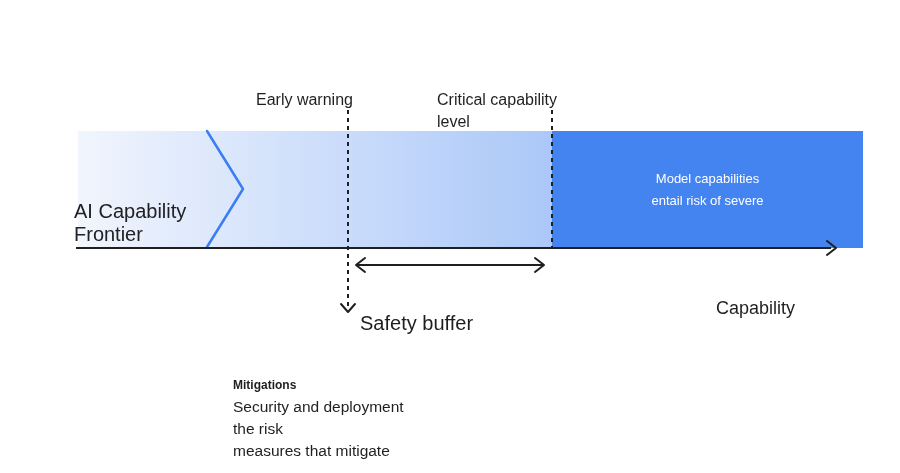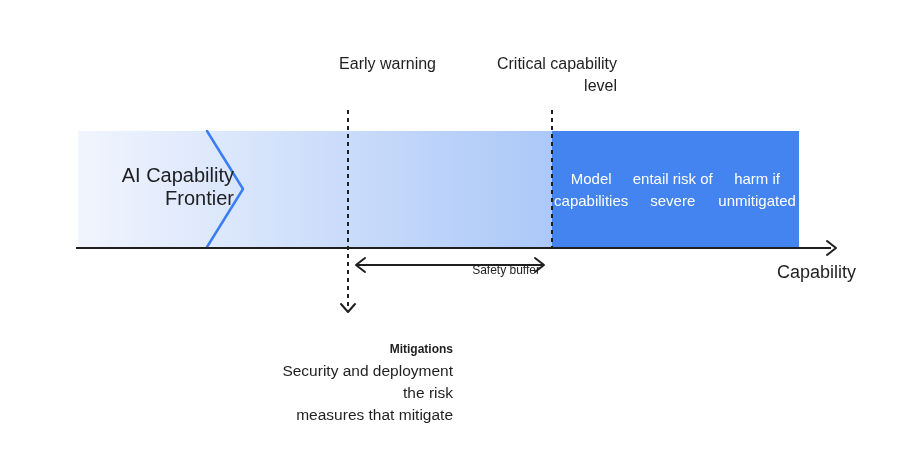--- a/index.html
+++ b/index.html
@@ -14,49 +14,48 @@
   .canvas{
     position:relative;width:900px;height:473px;background:#ffffff;overflow:hidden;
     font-family:"Liberation Sans", sans-serif;color:var(--ink);
   }
   .band{
     position:absolute;left:78px;top:131px;width:474px;height:117px;
     background:linear-gradient(90deg,var(--band-start) 0%,var(--band-end) 100%);
     z-index:1;
   }
   .bluebox{
-    position:absolute;left:552px;top:131px;width:247px;height:117px;
+    position:absolute;left:552px;top:131px;width:311px;height:117px;
     background:var(--box-blue);z-index:1;
-    display:flex;flex-direction:row;align-items:center;justify-content:center;
-    color:var(--text-white);font-size:15px;line-height:21.5px;text-align:center;
+    display:flex;flex-direction:column;align-items:center;justify-content:center;
+    color:var(--text-white);font-size:13px;line-height:21.5px;text-align:center;
   }
   svg.overlay{position:absolute;left:0;top:0;z-index:2;pointer-events:none;}
-  .lbl{position:absolute;z-index:3;text-align:right;color:var(--ink);}
+  .lbl{position:absolute;z-index:3;text-align:left;color:var(--ink);margin-top:36px;}
   .lbl-top{font-size:16px;line-height:22px;}
   .lbl-early{left:256px;top:53px;width:180px;}
   .lbl-critical{left:437px;top:53px;width:180px;}
   .lbl-frontier{left:74px;top:164px;width:160px;font-size:20px;line-height:23px;color:#202124;}
-  .lbl-buffer{left:360px;top:263px;width:180px;font-size:12px;}
+  .lbl-buffer{left:360px;top:276px;width:180px;font-size:20px;}
   .lbl-capability{left:716px;top:262px;width:140px;font-size:18px;}
   .lbl-mitigations{left:233px;top:338px;width:220px;font-size:15.5px;line-height:22px;}
   .lbl-mitigations .title{font-weight:bold;font-size:12px;}
   .stroke-ink{stroke:var(--ink);fill:none;}
   .stroke-chev{stroke:var(--chevron-blue);fill:none;}
 </style>
 </head>
 <body>
 
 <div class="canvas">
 
   <div class="band"></div>
 
   <div class="bluebox">
     <div>Model capabilities</div>
     <div>entail risk of severe</div>
-    <div>harm if unmitigated</div>
   </div>
 
   <svg class="overlay" width="900" height="473" viewBox="0 0 900 473">
 
     <polyline class="stroke-chev" points="207,131 243,189 207,247" stroke-width="2.5" stroke-linejoin="round" stroke-linecap="round"></polyline>
 
     <line class="stroke-ink" x1="348" y1="110" x2="348" y2="306" stroke-width="2" stroke-dasharray="4 4"></line>
     <polyline class="stroke-ink" points="341,304 348,312 355,304" stroke-width="2" stroke-linejoin="round" stroke-linecap="round"></polyline>
 
     <line class="stroke-ink" x1="552" y1="110" x2="552" y2="247" stroke-width="2" stroke-dasharray="4 4"></line>

